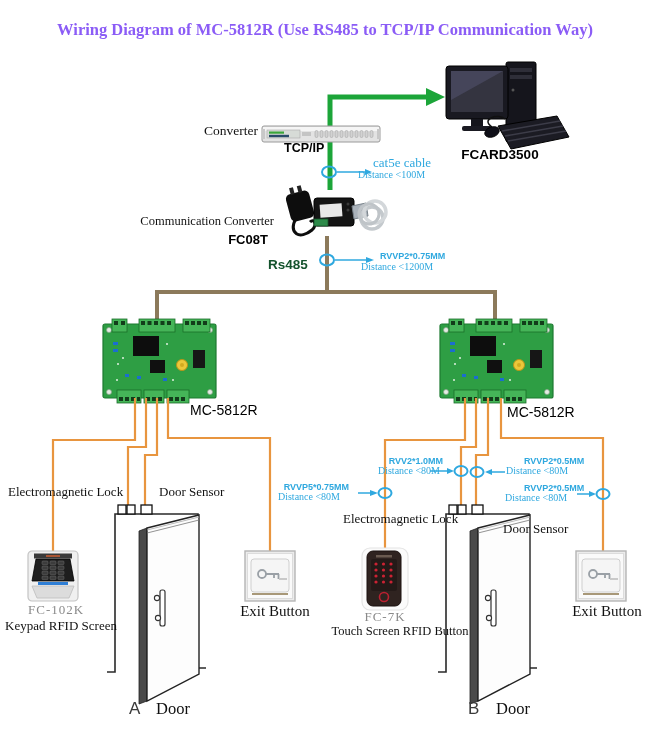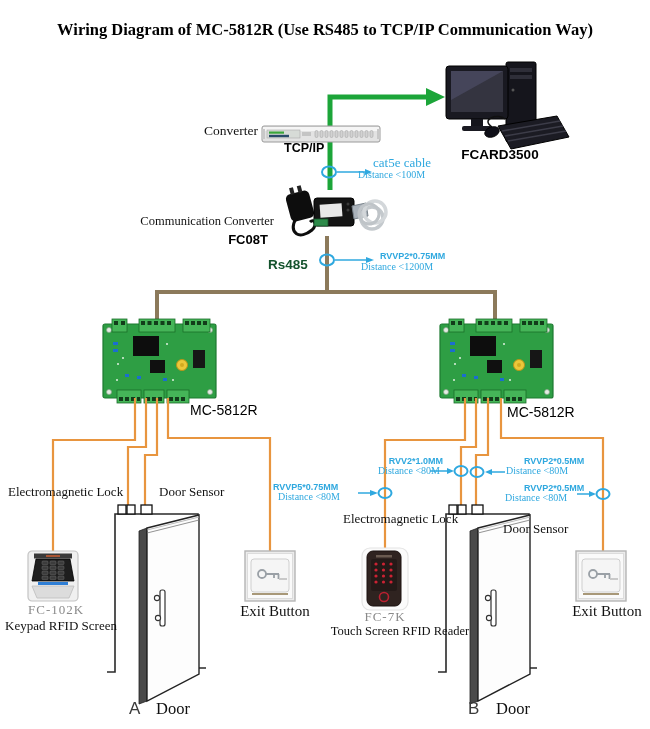--- a/index.html
+++ b/index.html
@@ -6,21 +6,21 @@
   .stage{position:relative;width:650px;height:729px;background:#ffffff;overflow:hidden;
          font-family:"Liberation Serif", serif;}
   .canvas{position:absolute;left:0;top:0;}
   .lbl{position:absolute;white-space:nowrap;line-height:1.05;color:#111;}
   .serif{font-family:"Liberation Serif", serif;}
   .sans{font-family:"Liberation Sans", sans-serif;}
   .gray{color:#000000;}
   .cyan-b{font-family:"Liberation Sans", sans-serif;font-weight:bold;font-size:9px;color:#2FA8DF;}
   .cyan-s{font-family:"Liberation Serif", serif;font-size:10px;color:#2FA8DF;}
   .title{position:absolute;left:0;top:20px;width:650px;text-align:center;
-         font-family:"Liberation Serif", serif;font-weight:bold;font-size:16.5px;color:#000000;}
+         font-family:"Liberation Serif", serif;font-weight:bold;font-size:16.5px;color:#8b5cf6;}
 </style>
 </head>
 <body>
 
 <div class="stage">
 
   <div class="title">Wiring Diagram of MC-5812R  (Use RS485 to TCP/IP Communication Way)</div>
 
   <svg class="canvas" width="650" height="729" viewBox="0 0 650 729" xmlns="http://www.w3.org/2000/svg" xmlns:xlink="http://www.w3.org/1999/xlink">
 
@@ -291,26 +291,26 @@
   <div class="lbl serif" style="left:159px;top:485px;font-size:13px;">Door Sensor</div>
   <div class="lbl serif" style="left:28px;top:603px;width:56px;text-align:center;font-size:13px;color:#8a8a8a;letter-spacing:1px;">FC-102K</div>
   <div class="lbl serif" style="left:2px;top:619px;width:118px;text-align:center;font-size:13px;">Keypad RFID Screen</div>
   <div class="lbl serif" style="left:230px;top:604px;width:90px;text-align:center;font-size:15px;">Exit Button</div>
   <div class="lbl sans" style="left:129px;top:700px;font-size:17px;color:#3a3a3a;">A</div>
   <div class="lbl serif" style="left:156px;top:700px;font-size:16.5px;">Door</div>
 
   <div class="lbl serif" style="left:343px;top:512px;font-size:13px;">Electromagnetic Lock</div>
   <div class="lbl serif" style="left:503px;top:522px;font-size:13px;">Door Sensor</div>
   <div class="lbl serif" style="left:355px;top:610px;width:60px;text-align:center;font-size:13px;color:#8a8a8a;letter-spacing:1px;">FC-7K</div>
-  <div class="lbl serif" style="left:320px;top:625px;width:160px;text-align:center;font-size:12.5px;">Touch Screen RFID Reader</div>
+  <div class="lbl serif" style="left:320px;top:625px;width:160px;text-align:center;font-size:12.5px;">Touch Screen RFID Button</div>
   <div class="lbl serif" style="left:562px;top:604px;width:90px;text-align:center;font-size:15px;">Exit Button</div>
   <div class="lbl sans" style="left:468px;top:700px;font-size:17px;color:#3a3a3a;">B</div>
   <div class="lbl serif" style="left:496px;top:700px;font-size:16.5px;">Door</div>
 
-  <div class="lbl cyan-b" style="left:273px;top:483px;width:90px;text-align:left;">RVVP5*0.75MM</div>
+  <div class="lbl cyan-b" style="left:273px;top:483px;width:76px;text-align:right;">RVVP5*0.75MM</div>
   <div class="lbl cyan-s" style="left:250px;top:492px;width:90px;text-align:right;">Distance &lt;80M</div>
   <div class="lbl cyan-b" style="left:353px;top:457px;width:90px;text-align:right;">RVV2*1.0MM</div>
   <div class="lbl cyan-s" style="left:350px;top:466px;width:90px;text-align:right;">Distance &lt;80M</div>
   <div class="lbl cyan-b" style="left:524px;top:457px;">RVVP2*0.5MM</div>
   <div class="lbl cyan-s" style="left:506px;top:466px;">Distance &lt;80M</div>
   <div class="lbl cyan-b" style="left:524px;top:484px;">RVVP2*0.5MM</div>
   <div class="lbl cyan-s" style="left:505px;top:493px;">Distance &lt;80M</div>
 
 </div>
 

